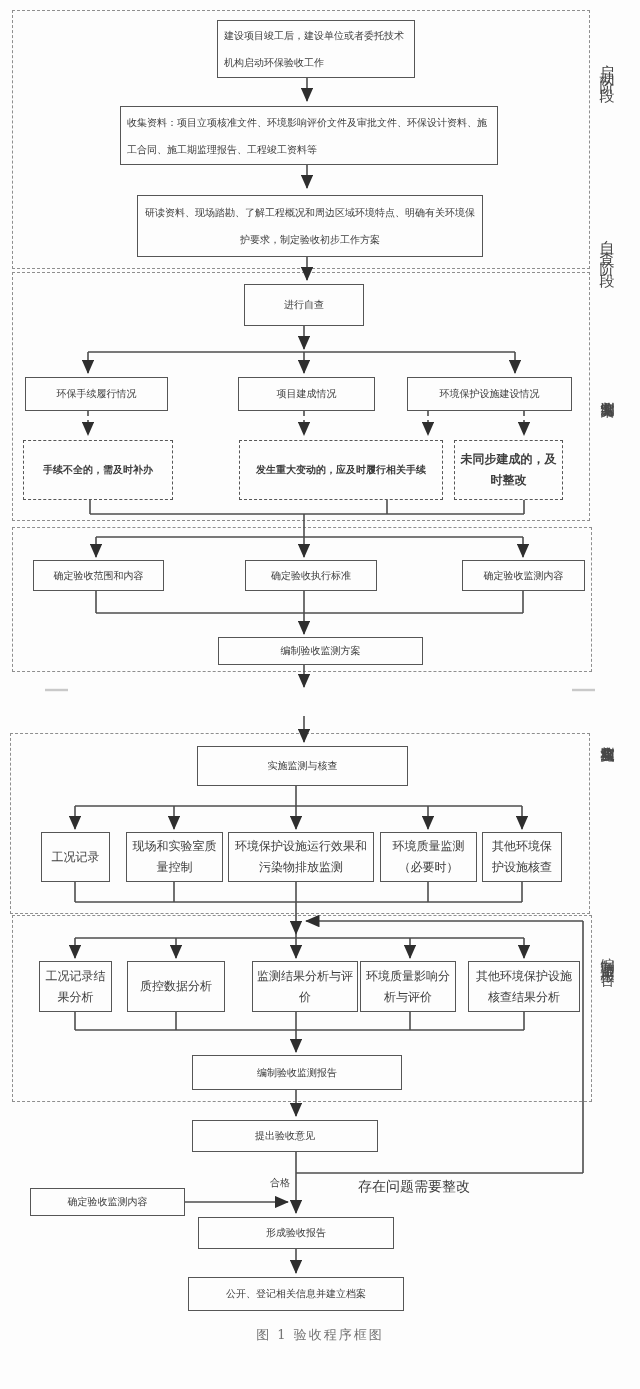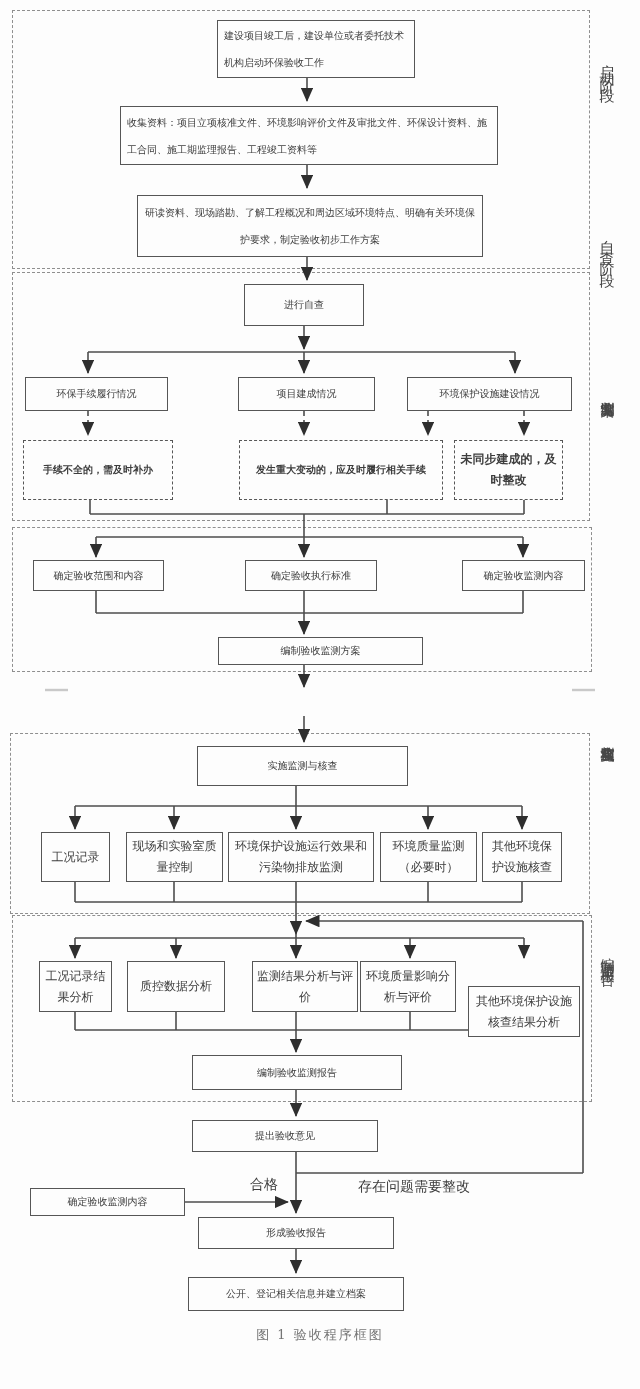--- a/index.html
+++ b/index.html
@@ -136,29 +136,29 @@
   <div class="node sm" style="left:41px;top:832px;width:69px;height:50px">工况记录</div>
   <div class="node sm" style="left:126px;top:832px;width:97px;height:50px">现场和实验室质量控制</div>
   <div class="node sm" style="left:228px;top:832px;width:146px;height:50px">环境保护设施运行效果和污染物排放监测</div>
   <div class="node sm" style="left:380px;top:832px;width:97px;height:50px">环境质量监测（必要时）</div>
   <div class="node sm" style="left:482px;top:832px;width:80px;height:50px">其他环境保护设施核查</div>
 
   <div class="node sm" style="left:39px;top:961px;width:73px;height:51px">工况记录结果分析</div>
   <div class="node sm" style="left:127px;top:961px;width:98px;height:51px">质控数据分析</div>
   <div class="node sm" style="left:252px;top:961px;width:106px;height:51px">监测结果分析与评价</div>
   <div class="node sm" style="left:360px;top:961px;width:96px;height:51px">环境质量影响分析与评价</div>
-  <div class="node sm" style="left:468px;top:986px;width:112px;height:51px">其他环境保护设施核查结果分析</div>
+  <div class="node sm" style="left:468px;top:961px;width:112px;height:51px">其他环境保护设施核查结果分析</div>
   <div class="node" style="left:192px;top:1055px;width:210px;height:35px">编制验收监测报告</div>
 
   <div class="node" style="left:192px;top:1120px;width:186px;height:32px">提出验收意见</div>
   <div class="node" style="left:30px;top:1188px;width:155px;height:28px">确定验收监测内容</div>
   <div class="node" style="left:198px;top:1217px;width:196px;height:32px">形成验收报告</div>
   <div class="node" style="left:188px;top:1277px;width:216px;height:34px">公开、登记相关信息并建立档案</div>
 
-  <span class="lbl" style="left:250px;top:1176px;width:40px;text-align:left;font-size:14px">合格</span>
+  <span class="lbl" style="left:250px;top:1176px;width:40px;text-align:right;font-size:10px">合格</span>
   <span class="lbl" style="left:358px;top:1178px;font-size:14px">存在问题需要整改</span>
 
   <div class="stage" style="left:597px;top:52px;letter-spacing:8px">启动阶段</div>
   <div class="stage" style="left:597px;top:228px;letter-spacing:11px">自查阶段</div>
   <div class="stage" style="left:599px;top:391px;font-size:14px">编制监测方案</div>
   <div class="stage" style="left:599px;top:736px;font-size:14px">实施监测与核查</div>
   <div class="stage" style="left:599px;top:946px;font-size:14px;letter-spacing:3px">编制监测报告</div>
 
   <div class="caption">图 1  验收程序框图</div>
 

